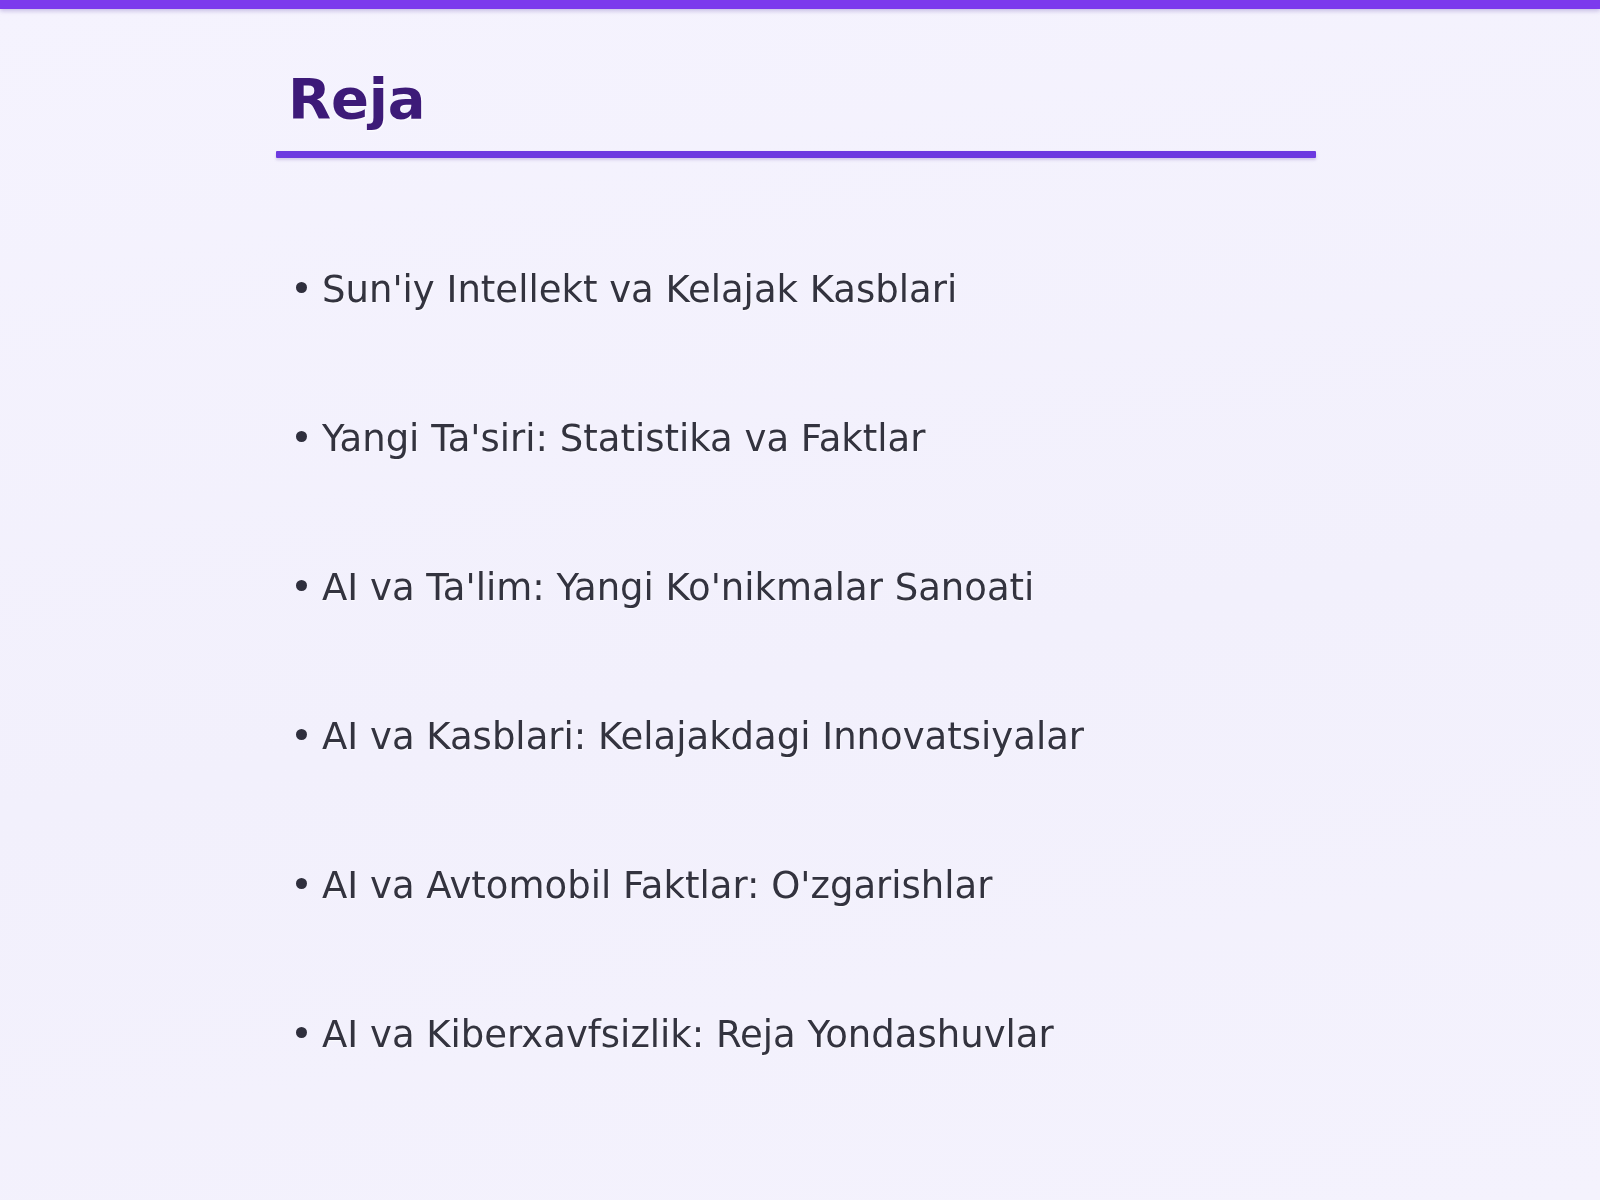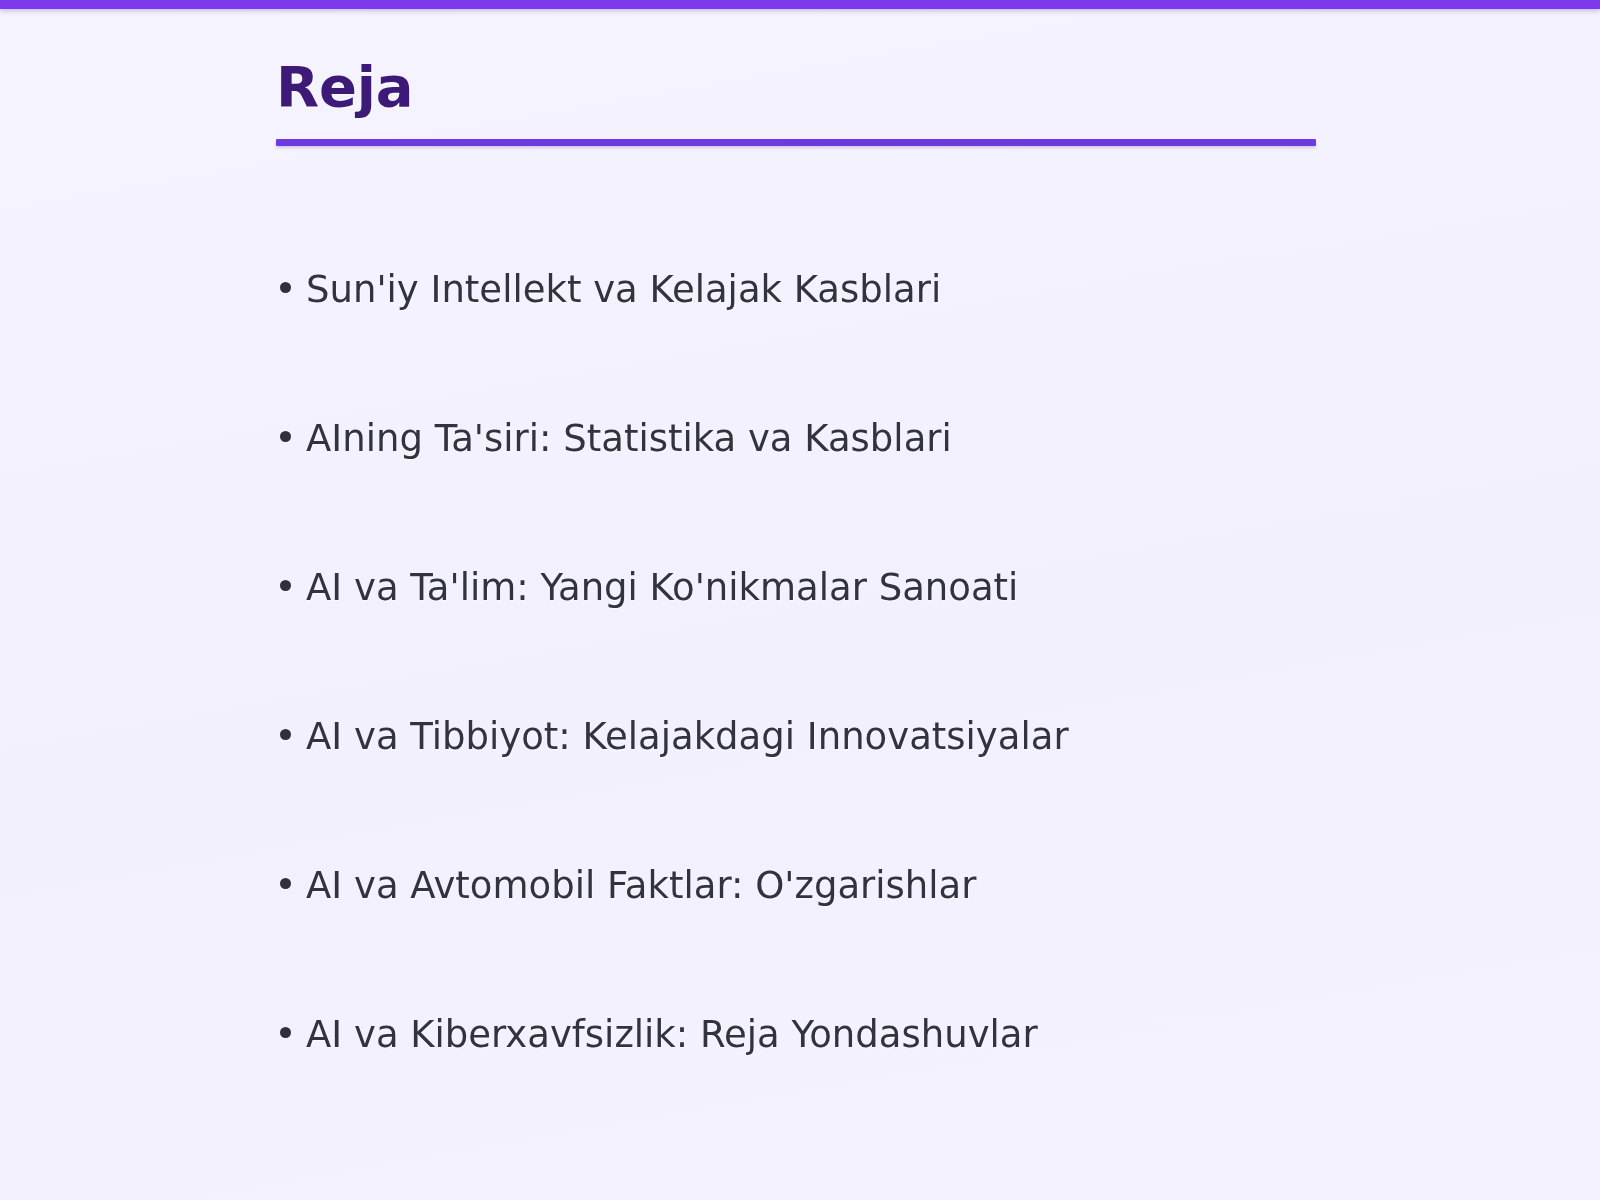--- a/index.html
+++ b/index.html
@@ -40,21 +40,21 @@
 
   
   .heading-block {
     position: absolute;
     left: 276px;
     top: 58px;
     width: 1040px;
   }
 
   .slide-title {
-    margin: 0;
+    margin: 12px;
     font-family: "DejaVu Sans", sans-serif;
     font-size: 56px;
     font-weight: 700;
     line-height: 1.05;
     letter-spacing: -0.2px;
     color: #3d1a78;
     text-shadow: 1px 1px 2px rgba(255, 255, 255, 0.9);
   }
 
   .title-rule {
@@ -62,21 +62,21 @@
     width: 1040px;
     height: 7px;
     background: #6d3ae0;
     border-radius: 1px;
     box-shadow: 0 2px 3px rgba(90, 60, 160, 0.22);
   }
 
   
   .agenda-list {
     position: absolute;
-    left: 280px;
+    left: 296px;
     top: 268px;
     width: 1230px;
     margin: 0;
     padding: 0;
     list-style: none;
     text-align: right;
   }
 
   .agenda-item {
     display: flex;
@@ -119,31 +119,31 @@
 
   <ul class="agenda-list">
 
     <li class="agenda-item">
       <span class="bullet-dot"></span>
       <span class="agenda-text">Sun'iy Intellekt va Kelajak Kasblari</span>
     </li>
 
     <li class="agenda-item">
       <span class="bullet-dot"></span>
-      <span class="agenda-text">AIning Ta'siri: Statistika va Kasblari</span>
+      <span class="agenda-text">Yangi Ta'siri: Statistika va Faktlar</span>
     </li>
 
     <li class="agenda-item">
       <span class="bullet-dot"></span>
       <span class="agenda-text">AI va Ta'lim: Yangi Ko'nikmalar Sanoati</span>
     </li>
 
     <li class="agenda-item">
       <span class="bullet-dot"></span>
-      <span class="agenda-text">AI va Tibbiyot: Kelajakdagi Innovatsiyalar</span>
+      <span class="agenda-text">AI va Kasblari: Kelajakdagi Innovatsiyalar</span>
     </li>
 
     <li class="agenda-item">
       <span class="bullet-dot"></span>
       <span class="agenda-text">AI va Avtomobil Faktlar: O'zgarishlar</span>
     </li>
 
     <li class="agenda-item">
       <span class="bullet-dot"></span>
       <span class="agenda-text">AI va Kiberxavfsizlik: Reja Yondashuvlar</span>

